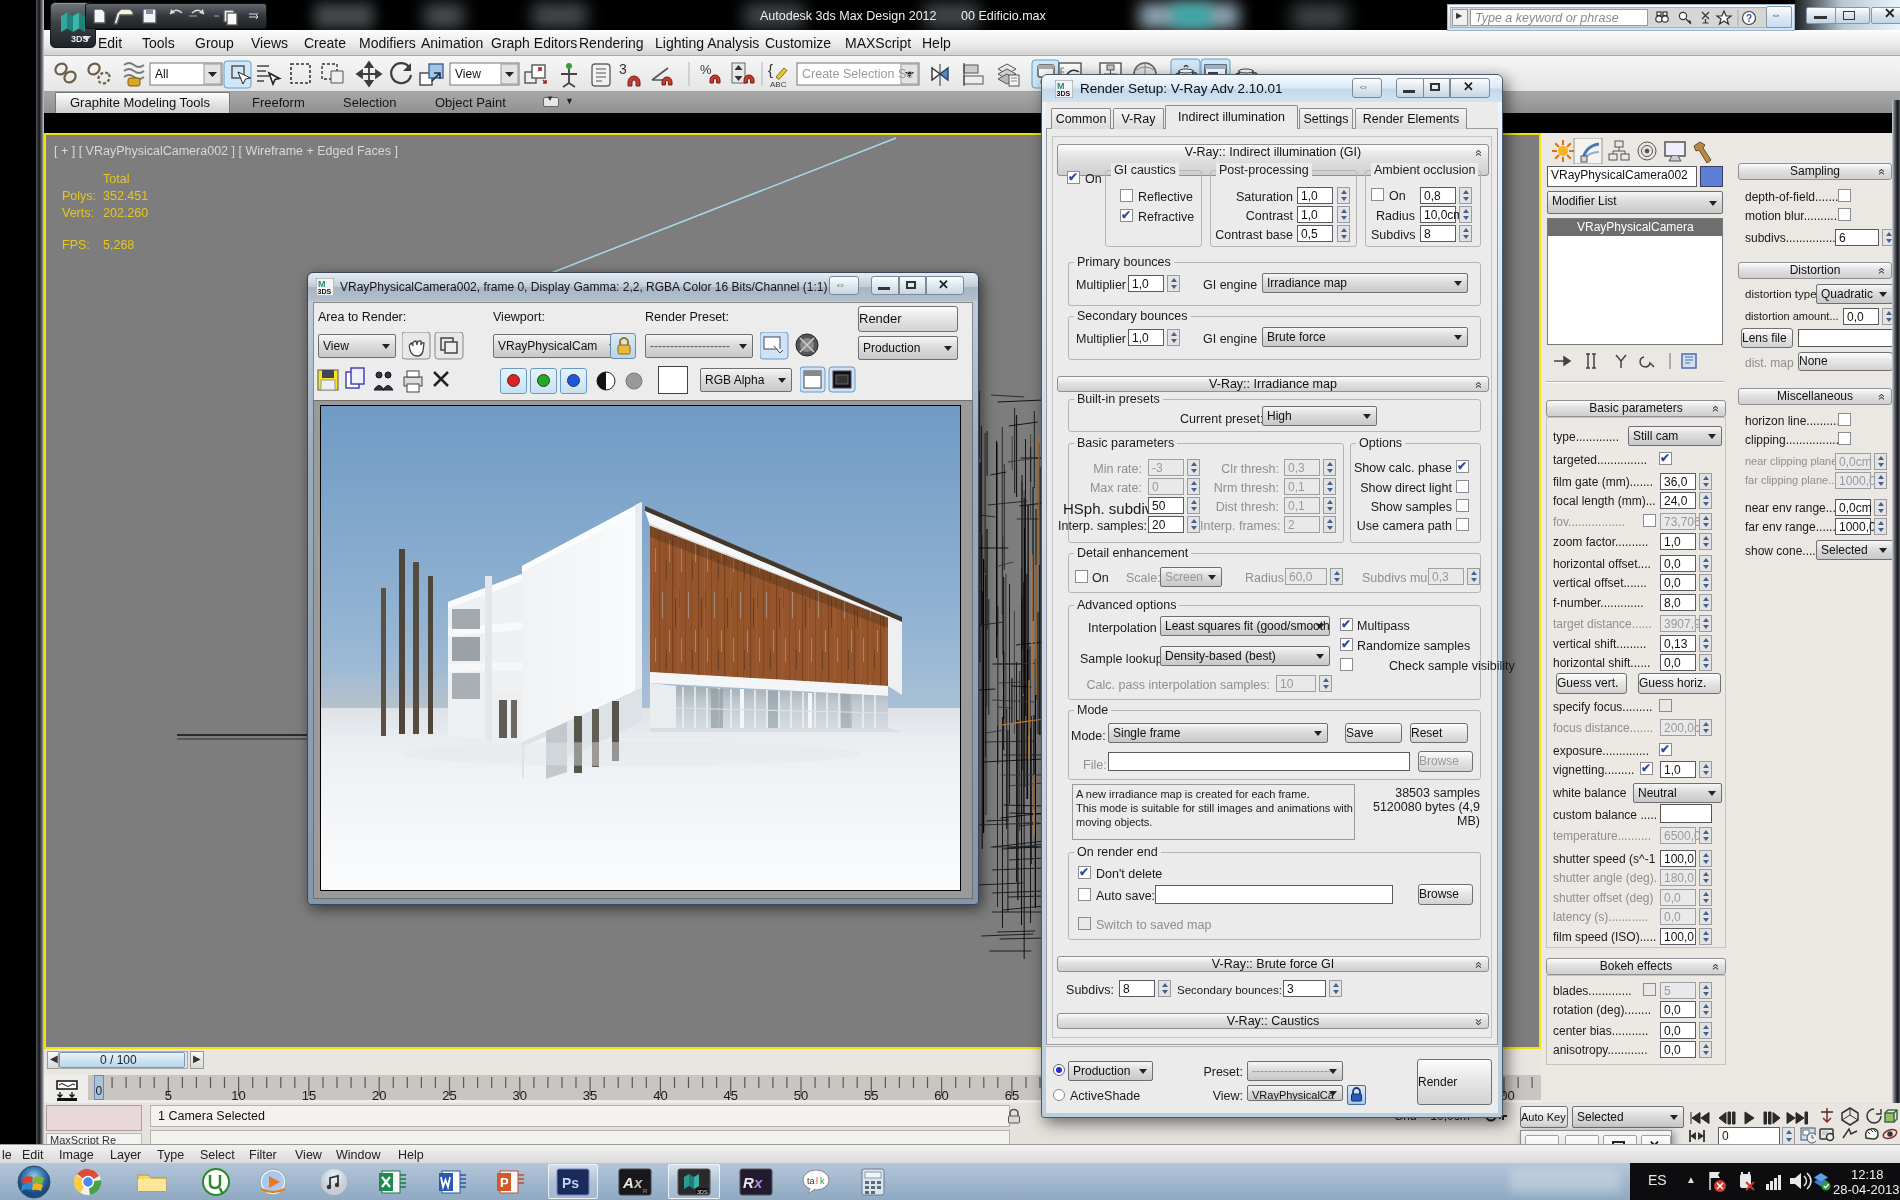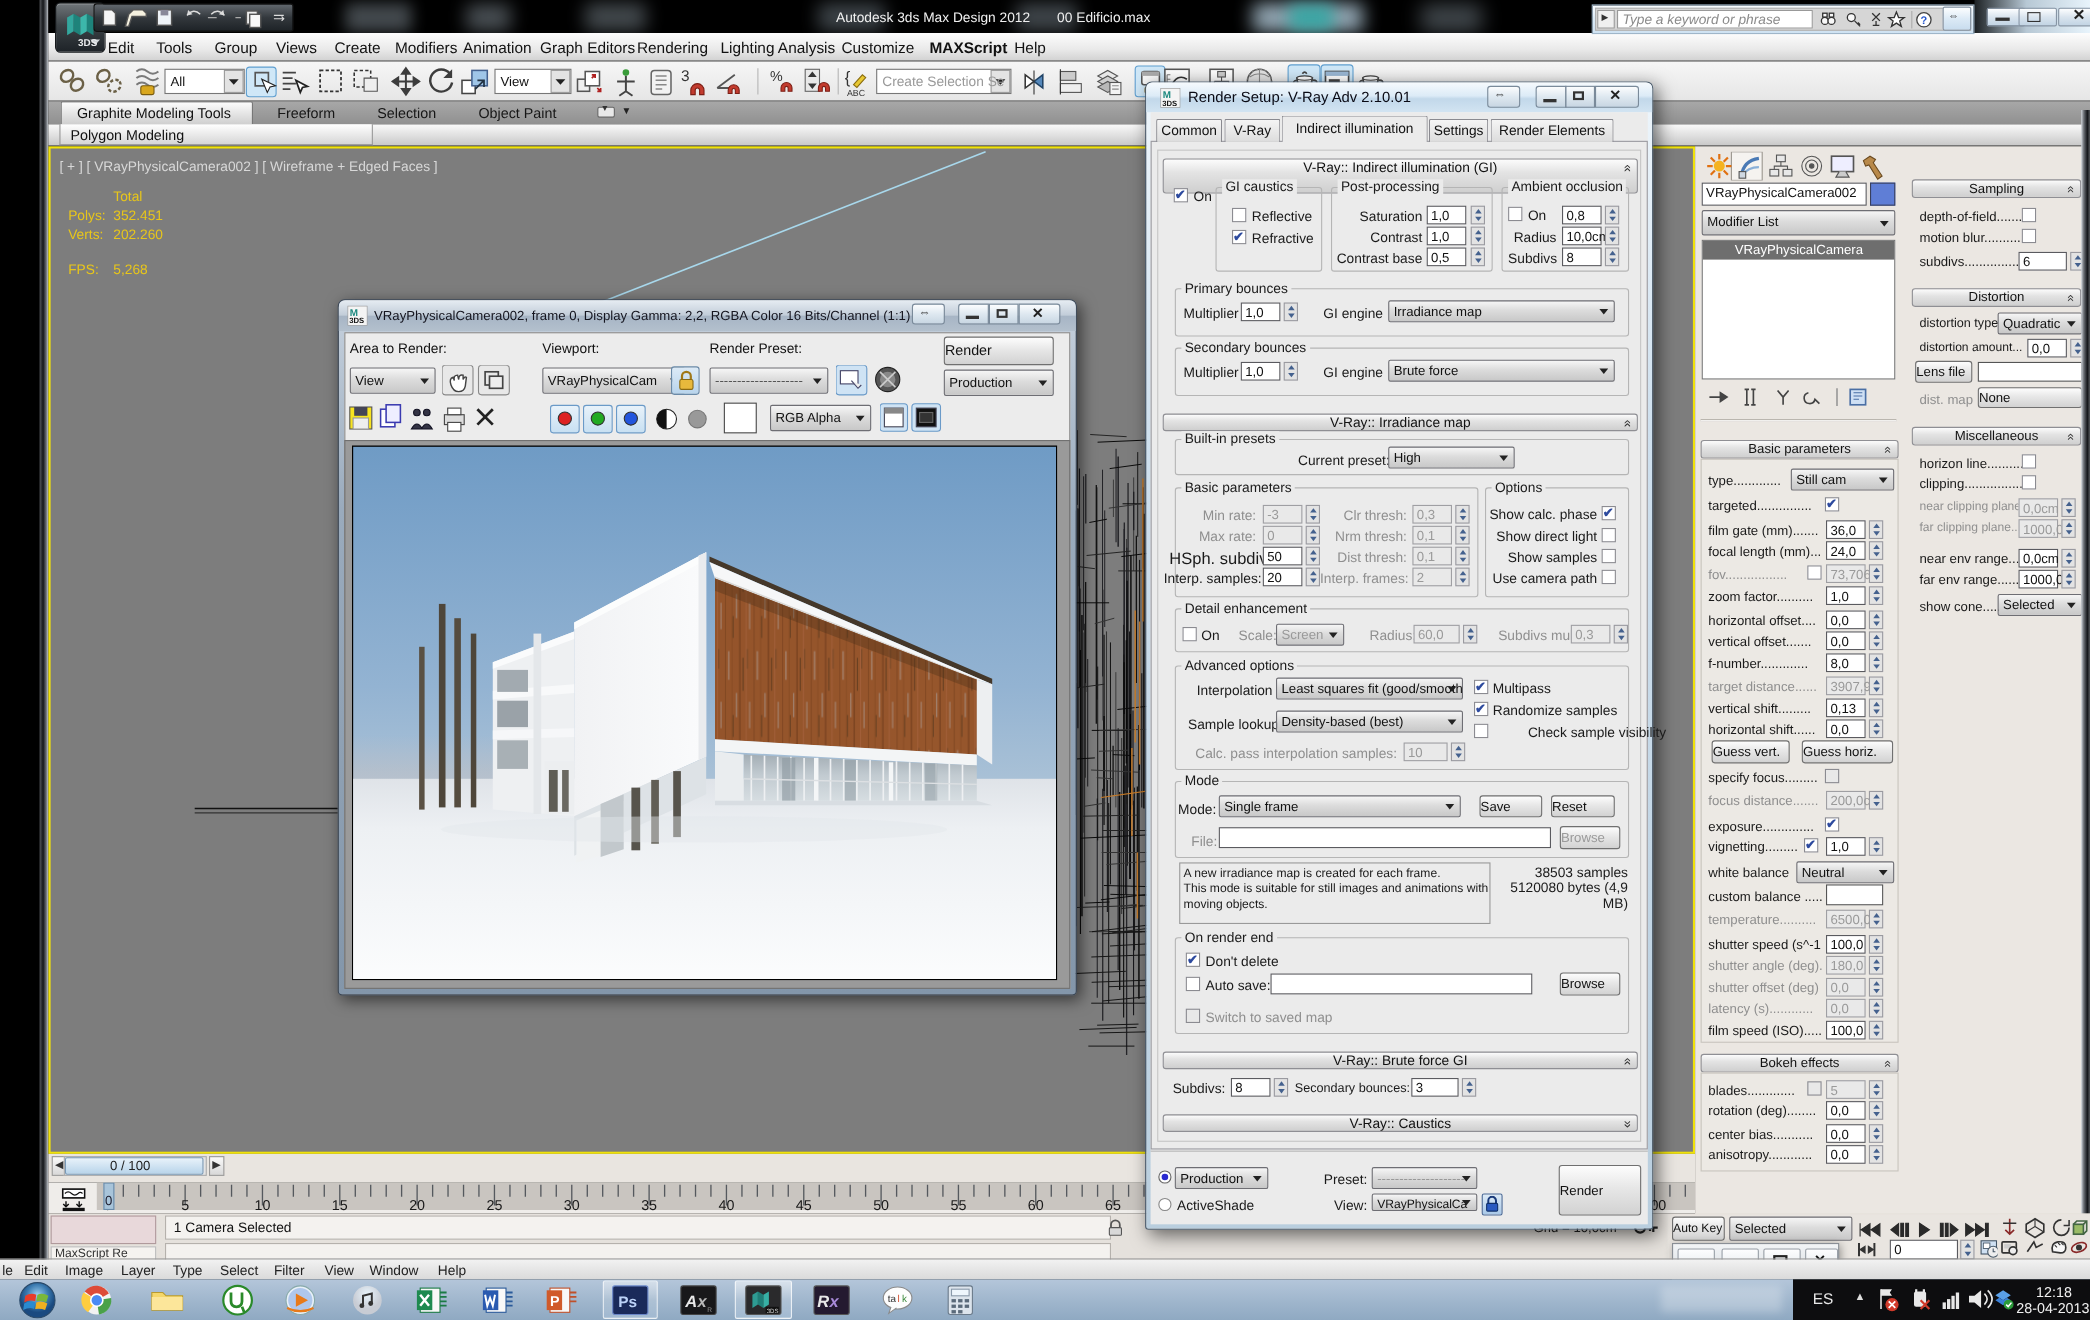--- a/index.html
+++ b/index.html
@@ -99,21 +99,21 @@
       <div class="txt" style="left:98px;top:5px;font-size:14px;color:#111;">Tools</div>
       <div class="txt" style="left:151px;top:5px;font-size:14px;color:#111;">Group</div>
       <div class="txt" style="left:207px;top:5px;font-size:14px;color:#111;">Views</div>
       <div class="txt" style="left:260px;top:5px;font-size:14px;color:#111;">Create</div>
       <div class="txt" style="left:315px;top:5px;font-size:14px;color:#111;">Modifiers</div>
       <div class="txt" style="left:377px;top:5px;font-size:14px;color:#111;">Animation</div>
       <div class="txt" style="left:447px;top:5px;font-size:14px;color:#111;">Graph Editors</div>
       <div class="txt" style="left:535px;top:5px;font-size:14px;color:#111;">Rendering</div>
       <div class="txt" style="left:611px;top:5px;font-size:14px;color:#111;">Lighting Analysis</div>
       <div class="txt" style="left:721px;top:5px;font-size:14px;color:#111;">Customize</div>
-      <div class="txt" style="left:801px;top:5px;font-size:14px;color:#111;font-weight:bold;">MAXScript</div>
+      <div class="txt" style="left:801px;top:5px;font-size:14px;color:#111;">MAXScript</div>
       <div class="txt" style="left:878px;top:5px;font-size:14px;color:#111;">Help</div>
 
       <div class="abs" style="left:1403px;top:-26px;width:348px;height:27px;background:linear-gradient(#fafdff,#dcebf7 45%,#cfe2f2);border:1px solid #9fb6c9;"></div>
       <div class="abs" style="left:1406px;top:-23px;width:342px;height:21px;background:#d6d6d6;border:1px solid #b0b0b0;"></div>
       <div class="abs" style="left:1408px;top:-21px;width:16px;height:17px;background:#f0f0f0;border:1px solid #999;"></div>
       <div class="txt" style="left:1412px;top:-19px;font-size:8px;color:#333;">▶</div>
       <div class="abs" style="left:1426px;top:-21px;width:178px;height:17px;background:#fff;border:1px solid #999;"></div>
       <div class="txt" style="left:1431px;top:-19px;font-size:12.5px;color:#8a8a8a;font-style:italic;">Type a keyword or phrase</div>
       <svg class="abs" style="left:1610px;top:-22px;" width="104" height="20" viewBox="0 0 104 20">
         <g stroke="#333" stroke-width="1.2" fill="#f8f8f8">
@@ -318,24 +318,20 @@
       <div class="abs" style="left:11px;top:0;width:175px;height:21px;background:linear-gradient(#fcfcfc,#cfcfcf);border:1px solid #777;border-bottom:none;border-radius:2px 2px 0 0;"></div>
       <div class="txt" style="left:26px;top:3px;font-size:13px;color:#111;">Graphite Modeling Tools</div>
       <div class="txt" style="left:208px;top:3px;font-size:13px;color:#161616;">Freeform</div>
       <div class="txt" style="left:299px;top:3px;font-size:13px;color:#161616;">Selection</div>
       <div class="txt" style="left:391px;top:3px;font-size:13px;color:#161616;">Object Paint</div>
       <div class="abs" style="left:499px;top:5px;width:16px;height:10px;background:#e8e8e8;border:1px solid #666;border-radius:2px;"></div>
       <div class="txt" style="left:502px;top:2px;font-size:8px;color:#333;">▼</div>
       <div class="txt" style="left:521px;top:4px;font-size:9px;color:#222;">▼</div>
     </div>
 
-    <div id="polyrow" class="abs" style="left:8px;top:113px;width:1856px;height:20px;background:linear-gradient(#fafafa,#c9c9c9);border-bottom:1px solid #8a8a8a;">
-      <div class="abs" style="left:10px;top:0px;width:285px;height:19px;background:linear-gradient(#ffffff,#d6d6d6);border:1px solid #999;border-top:none;"></div>
-      <div class="txt" style="left:20px;top:2px;font-size:13px;color:#111;">Polygon Modeling</div>
-    </div>
 
     <div id="viewport" class="abs" style="left:8px;top:133px;width:1497px;height:916px;background:#f0e20a;">
       <div class="abs" style="left:2px;top:2px;right:2px;bottom:2px;background:#7d7d7d;overflow:hidden;">
         <div class="txt" style="left:8px;top:9px;font-size:12.5px;color:#d8d8d8;">[ + ] [ VRayPhysicalCamera002 ] [ Wireframe + Edged Faces ]</div>
         <div class="txt" style="left:57px;top:37px;font-size:12.5px;color:#e8c61a;">Total</div>
         <div class="txt" style="left:16px;top:54px;font-size:12.5px;color:#e8c61a;">Polys:</div>
         <div class="txt" style="left:57px;top:54px;font-size:12.5px;color:#e8c61a;">352.451</div>
         <div class="txt" style="left:16px;top:71px;font-size:12.5px;color:#e8c61a;">Verts:</div>
         <div class="txt" style="left:57px;top:71px;font-size:12.5px;color:#e8c61a;">202.260</div>
         <div class="txt" style="left:16px;top:103px;font-size:12.5px;color:#e8c61a;">FPS:</div>

